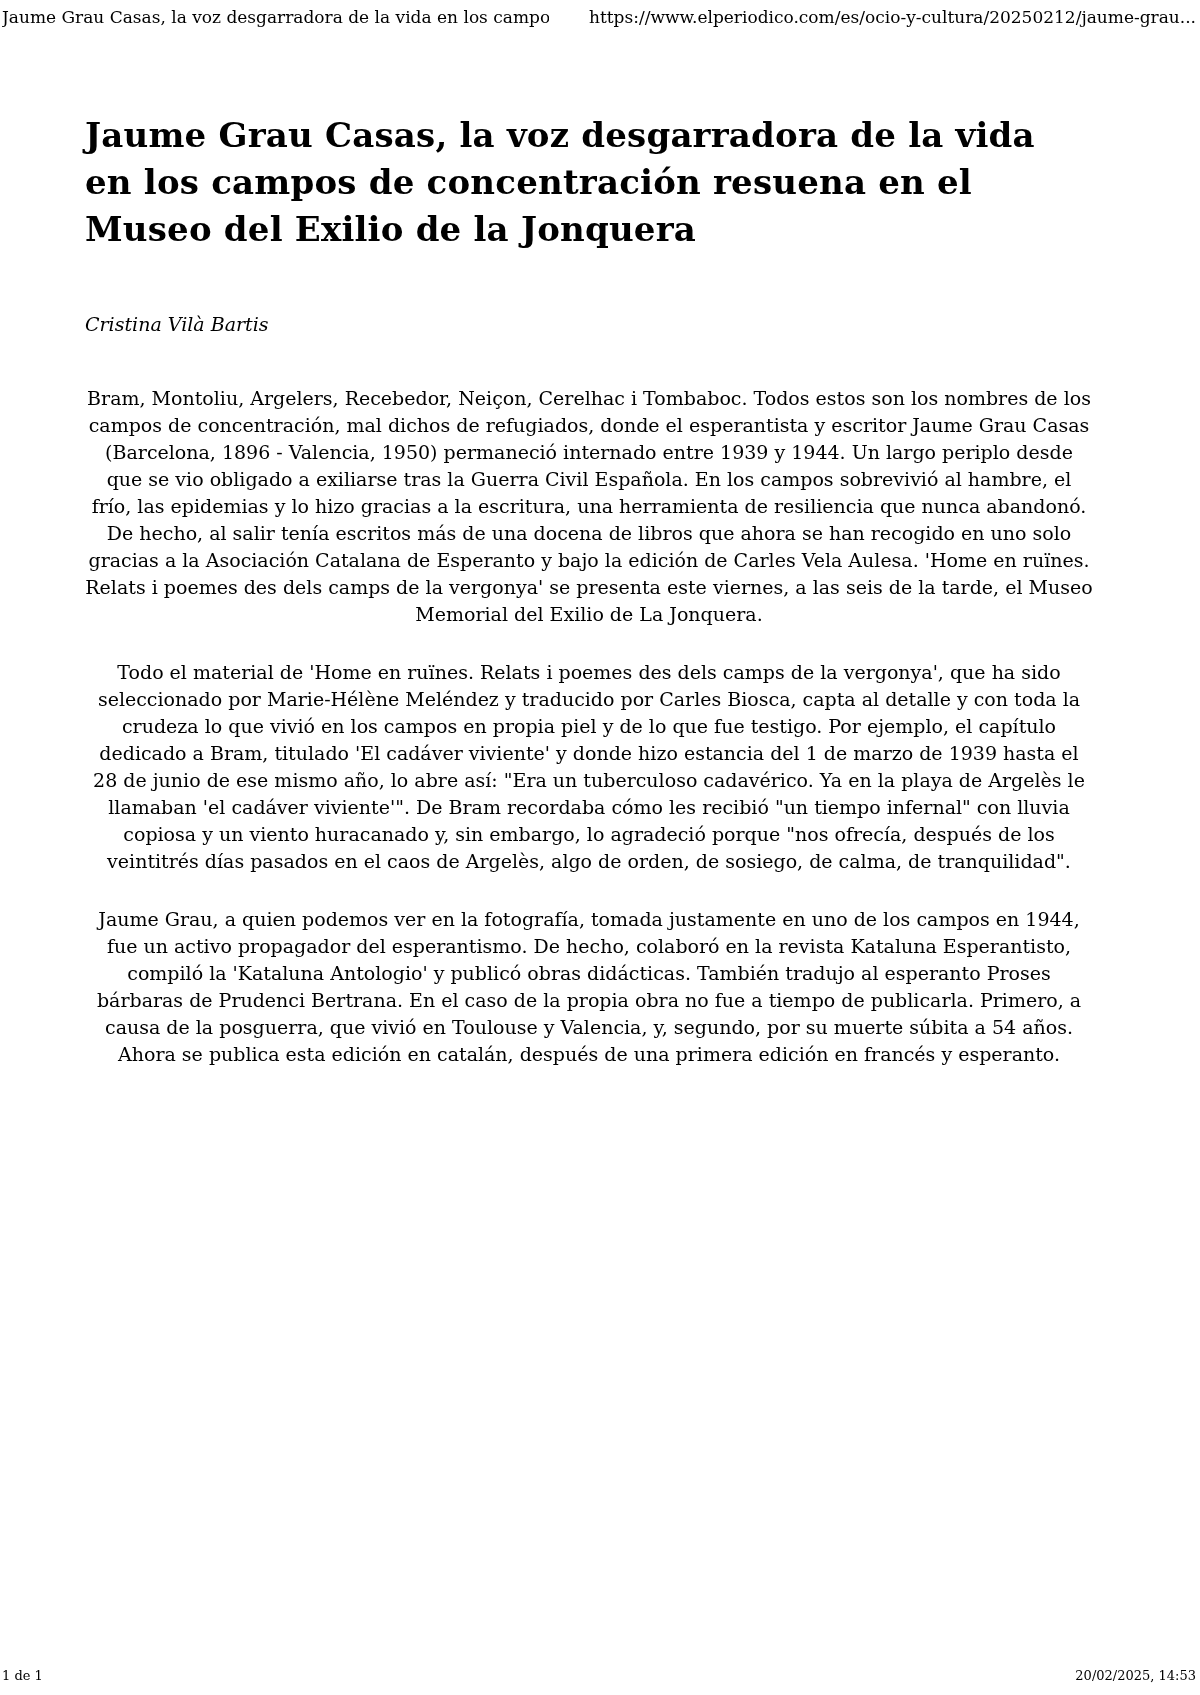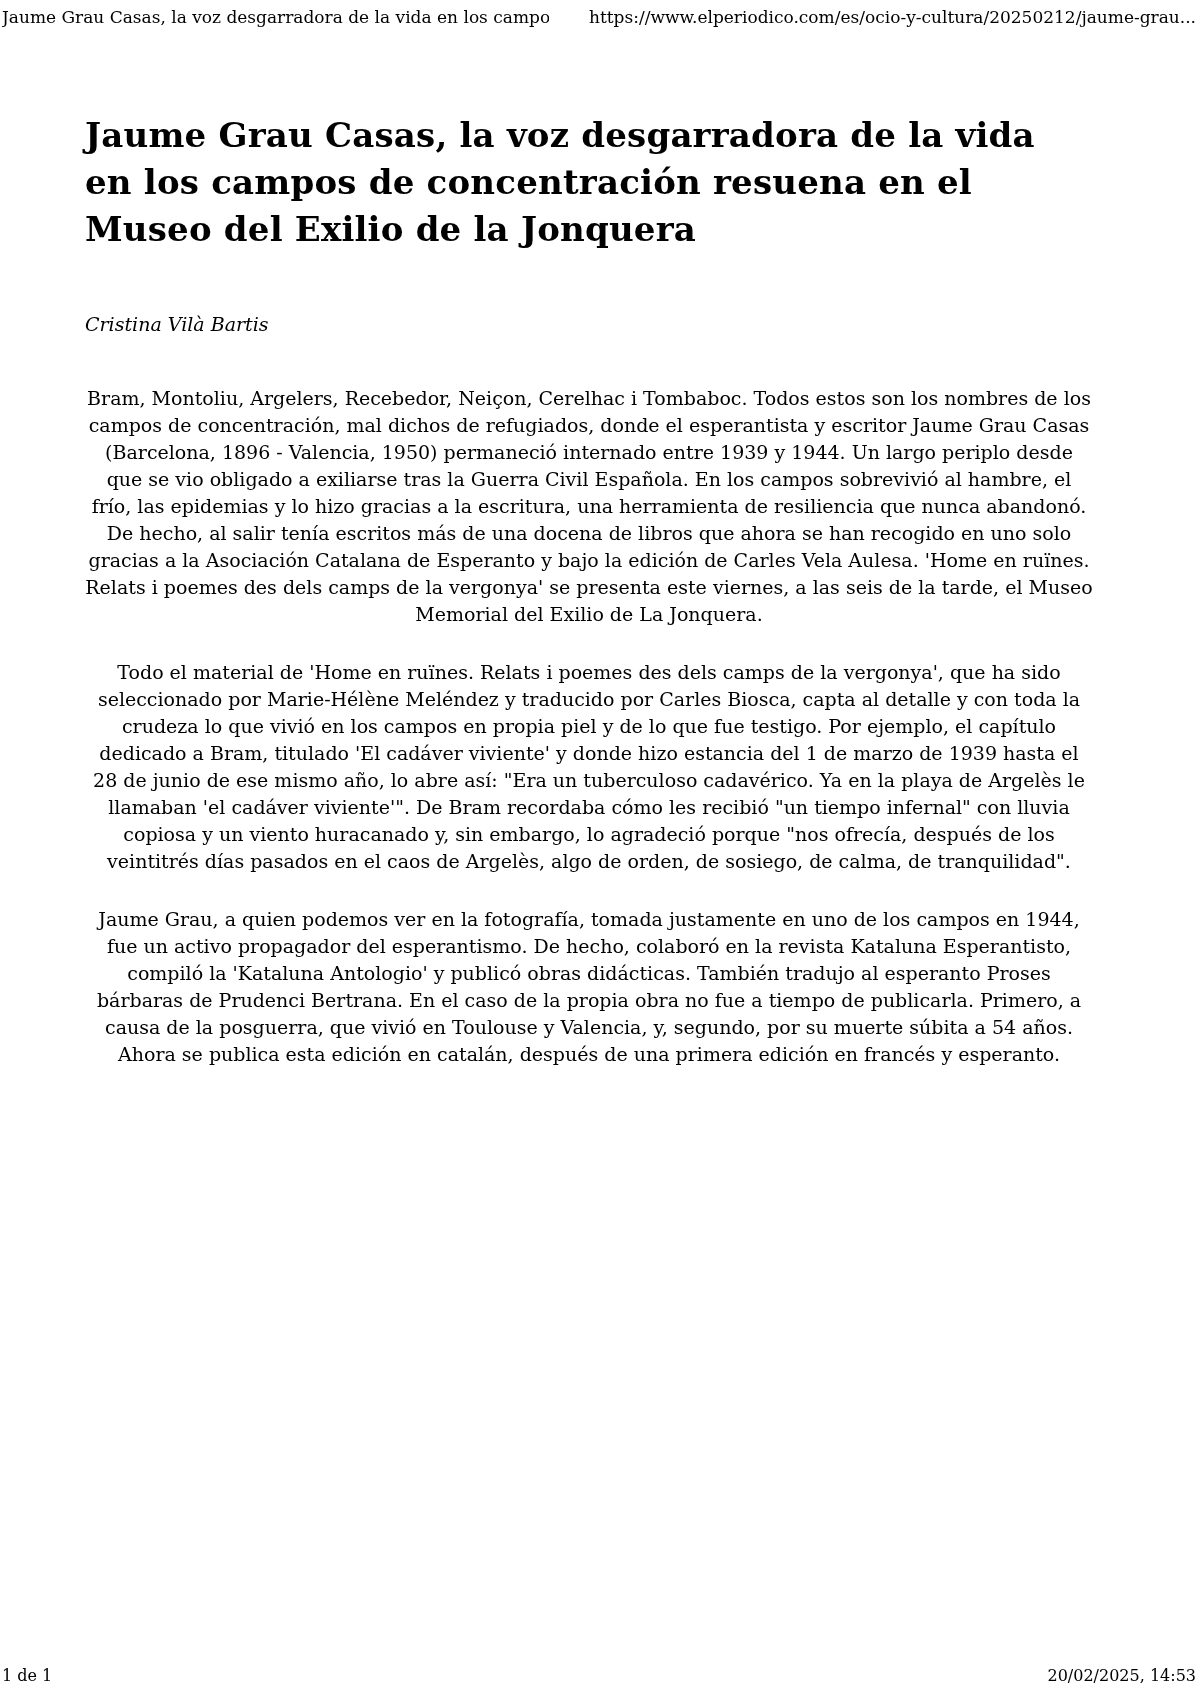--- a/index.html
+++ b/index.html
@@ -55,21 +55,21 @@
     margin-bottom: 31px;
     text-align: center;
   }
   .page-footer {
     position: absolute;
     bottom: 8px;
     left: 2px;
     right: 4px;
     display: flex;
     justify-content: space-between;
-    font-size: 16px;
+    font-size: 13px;
     line-height: 22px;
   }
 </style>
 </head>
 <body>
 
 <div class="page">
 
   <div class="page-header">
     <span class="hdr-left">Jaume Grau Casas, la voz desgarradora de la vida en los campos de c...</span>

